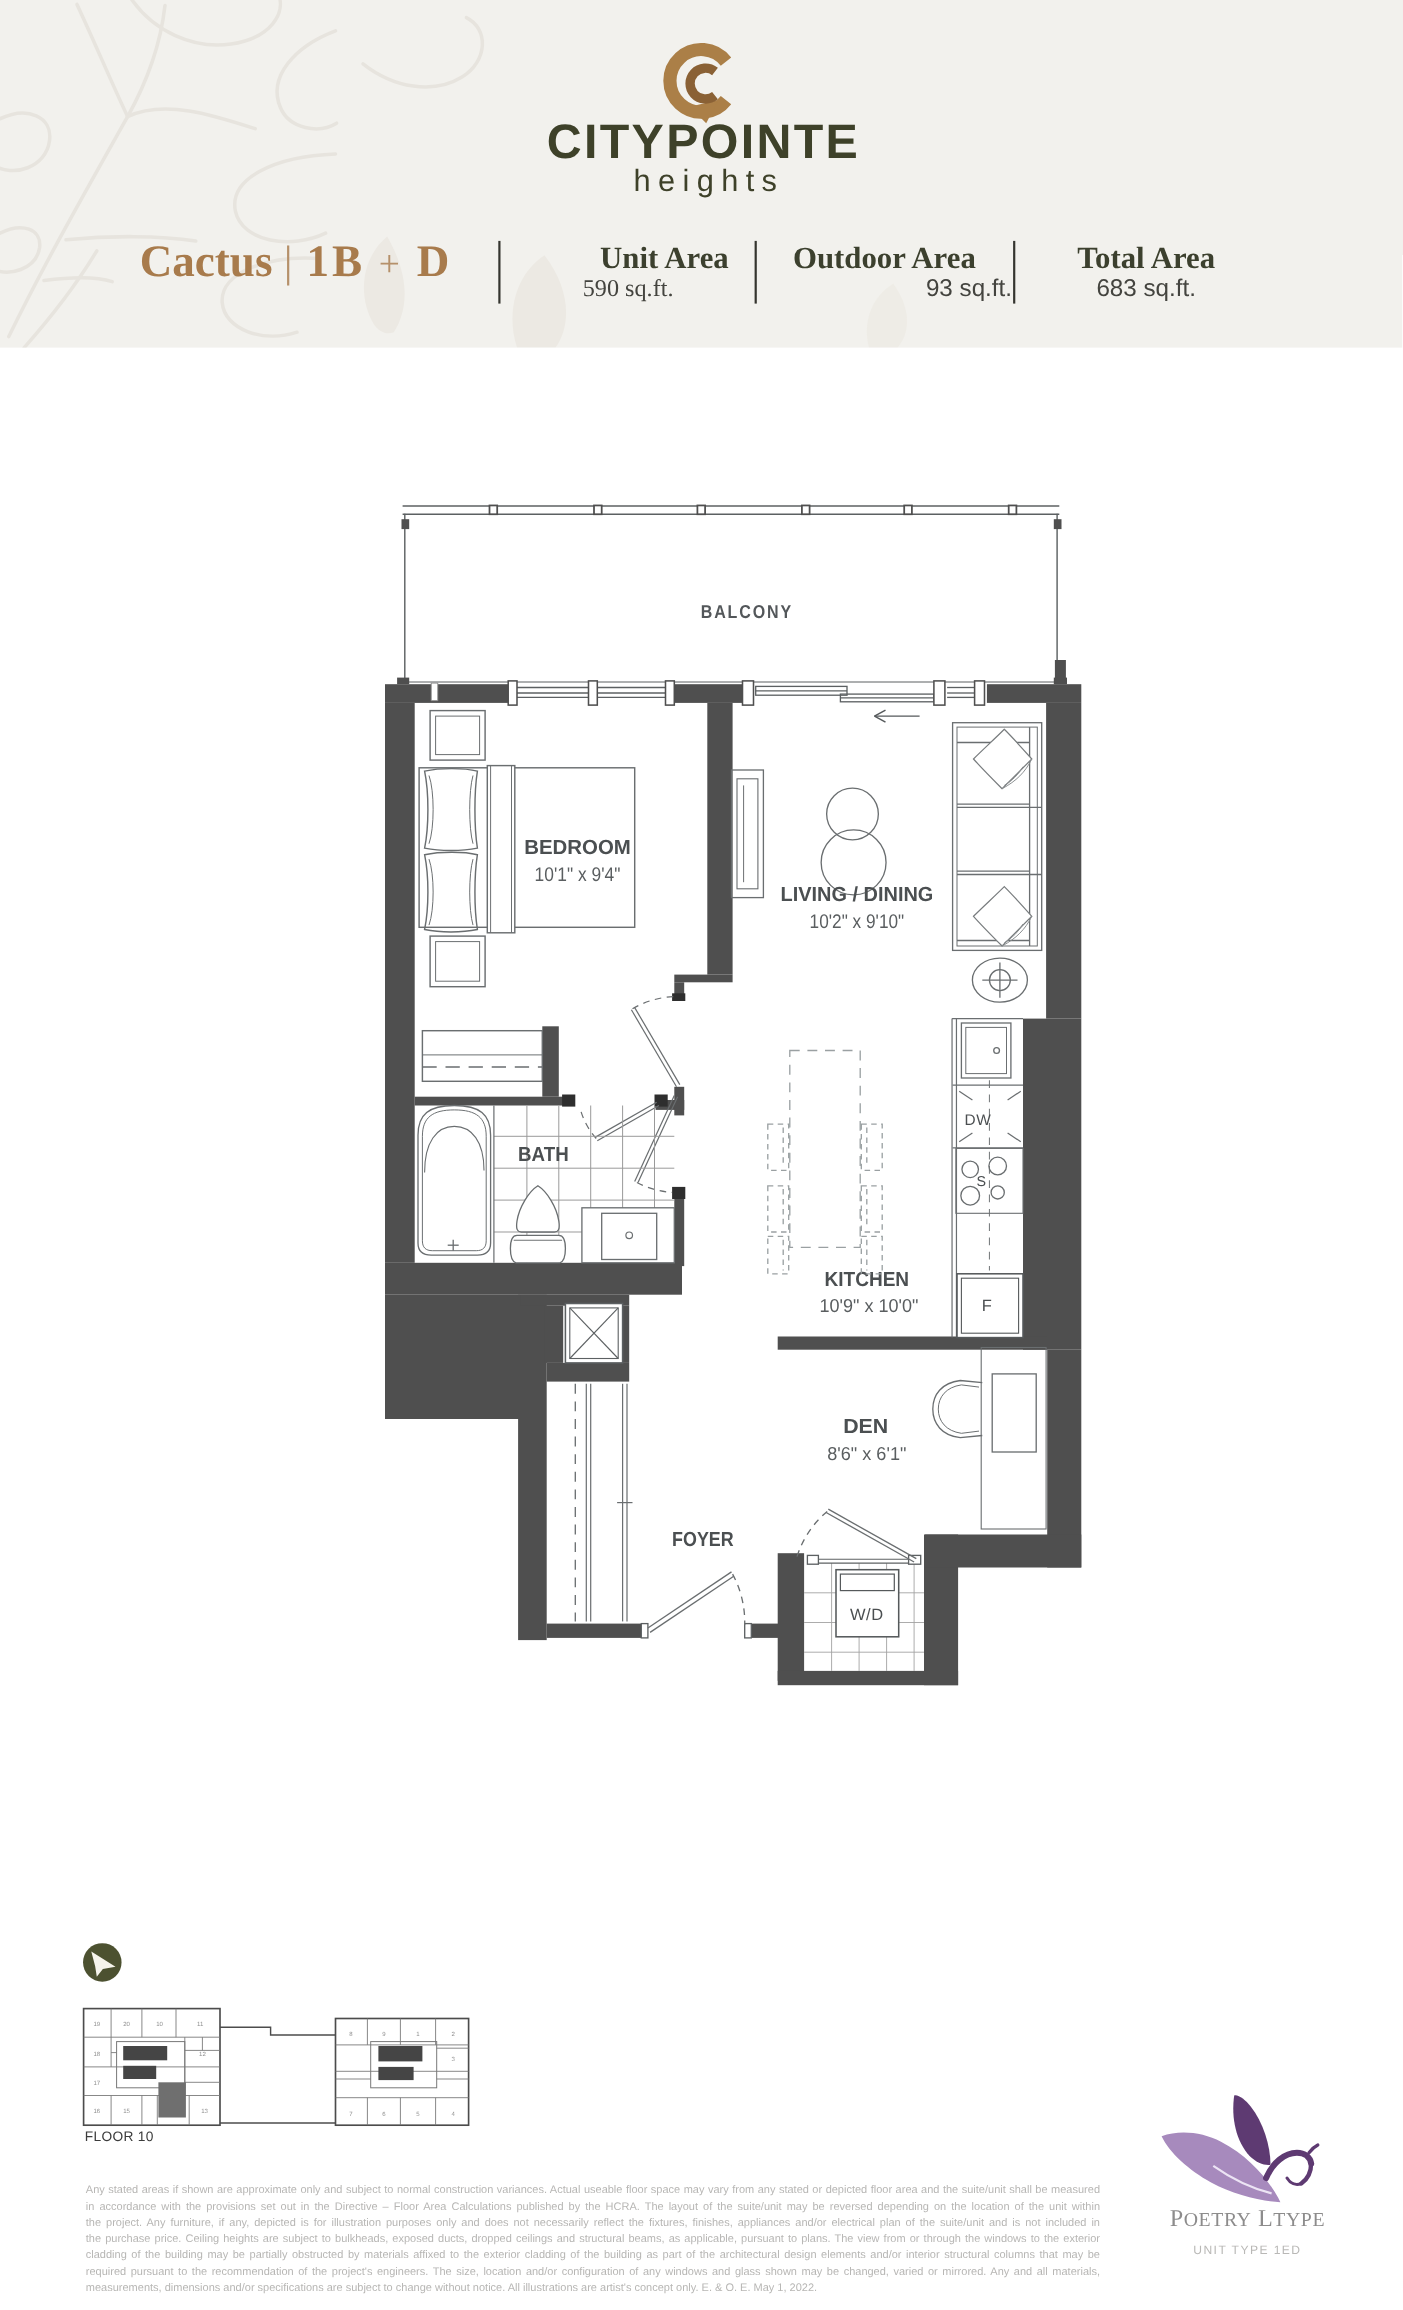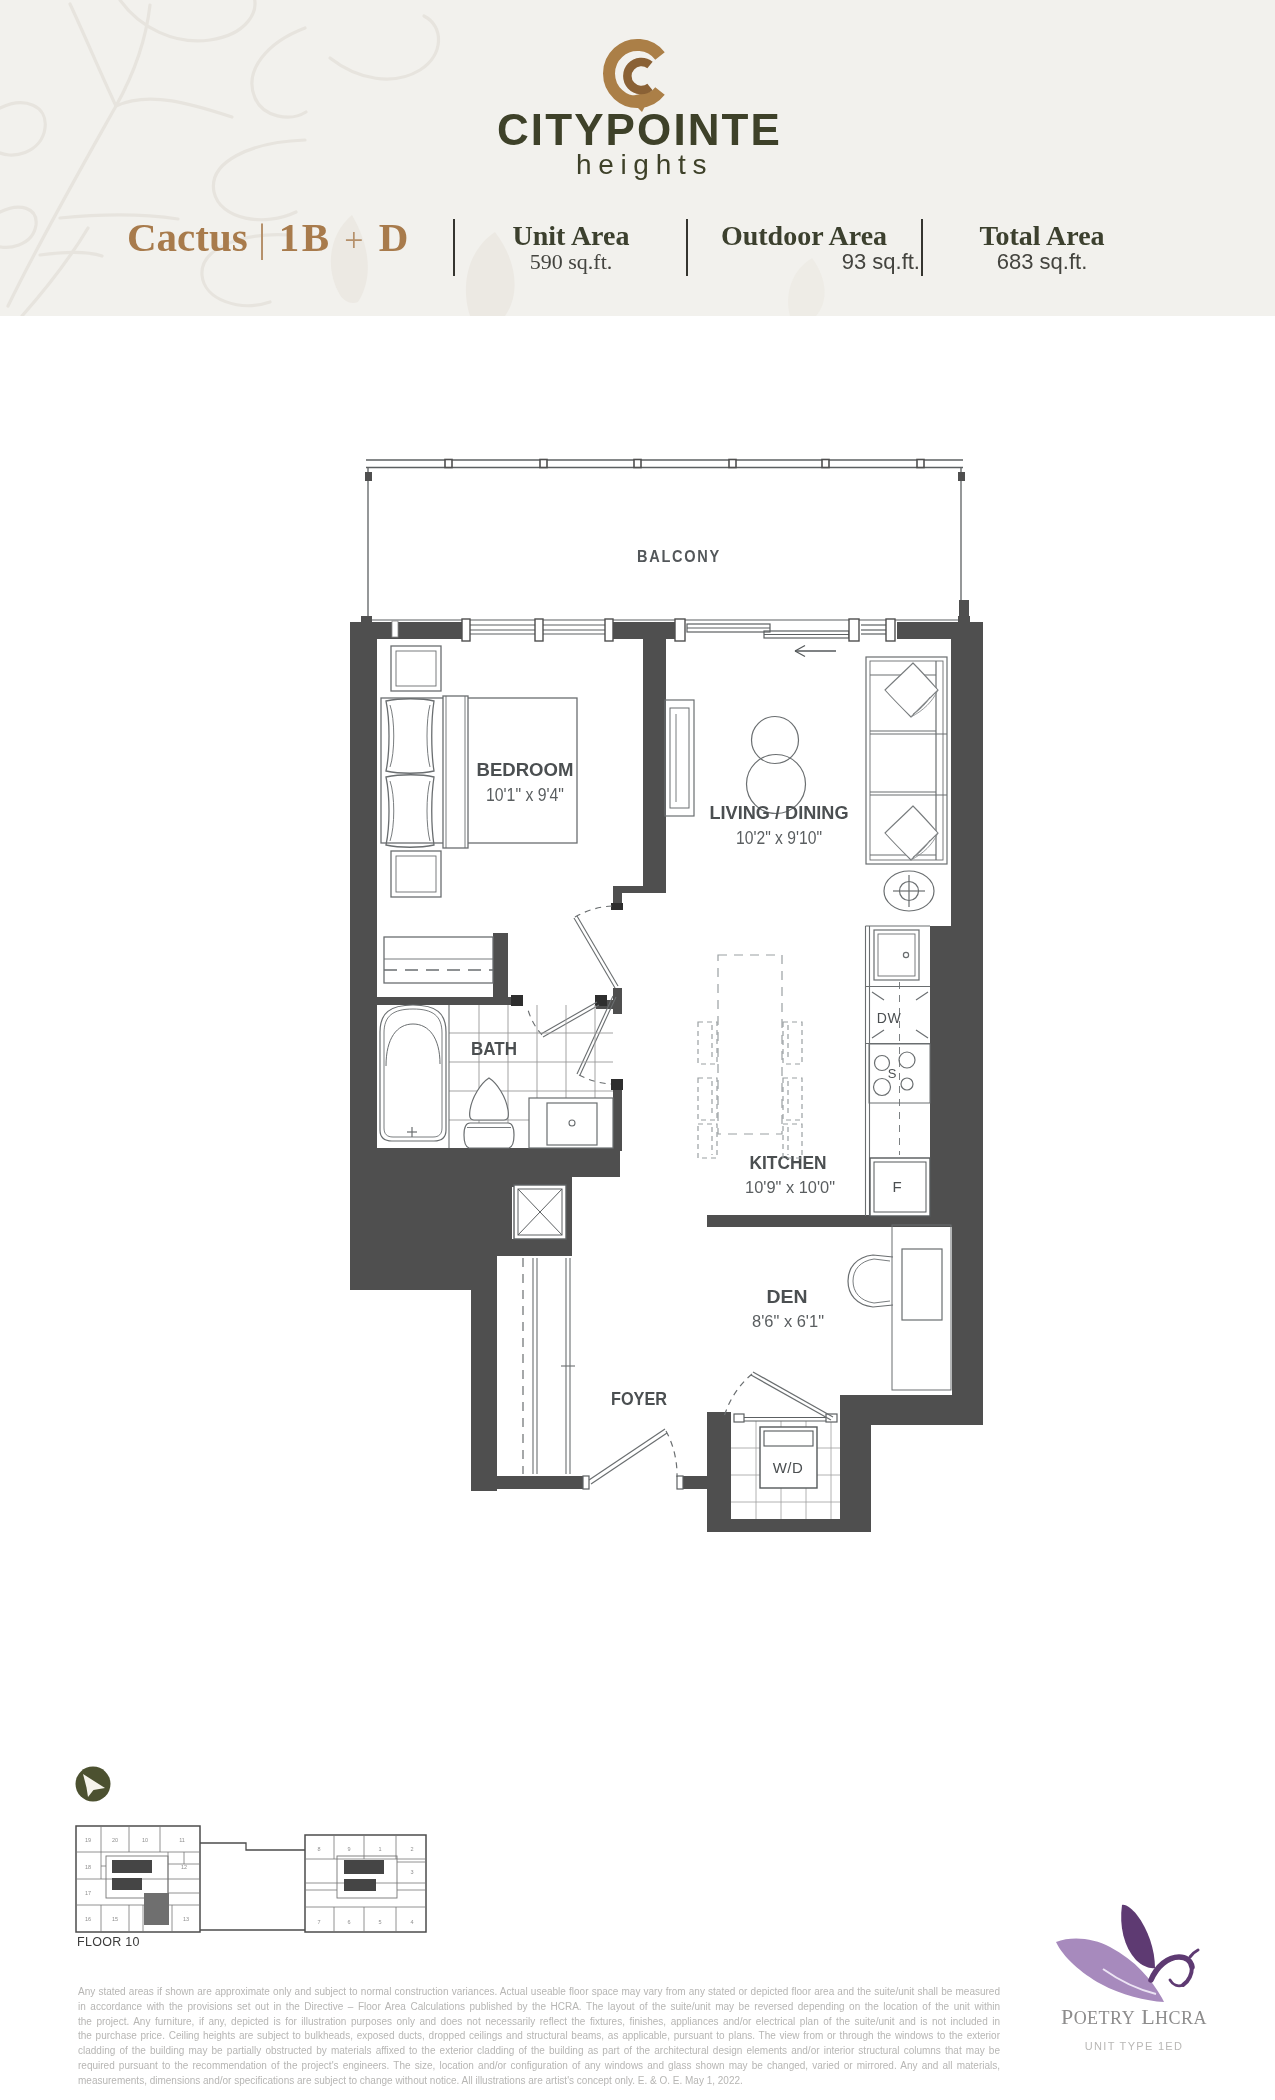--- a/index.html
+++ b/index.html
@@ -565,21 +565,21 @@
 </svg>
 
 <div class="abs" style="left:0;top:105px;width:1275px;text-align:center;color:#3e4129;font-weight:bold;font-size:44px;letter-spacing:2.1px;padding-left:2px;">CITYPOINTE</div>
 
 <div class="abs" style="left:0;top:149px;width:1275px;text-align:center;color:#3e4129;font-size:28px;letter-spacing:6.7px;padding-left:7px;">heights</div>
 
 <div class="ser abs" style="left:127px;top:213px;width:420px;font-size:41px;font-weight:bold;color:#a87b4c;">Cactus <span style="font-weight:400;color:#b5906a;font-size:40px;">|</span><span style="letter-spacing:2.5px;"> 1B <span style="font-weight:400;font-size:34px;color:#b5906a;">+</span> D</span></div>
 
 <div class="abs" style="left:453px;top:219px;width:2px;height:57px;background:#35352f;"></div>
 
-<div class="ser abs" style="left:455px;top:220px;width:232px;text-align:center;font-size:28px;font-weight:bold;color:#3c402e;">Unit Area</div>
+<div class="ser abs" style="left:455px;top:220px;width:232px;text-align:center;font-size:28px;font-weight:bold;color:#3c402e;padding-left:33px;">Unit Area</div>
 <div class="abs" style="left:455px;top:249px;width:232px;text-align:center;font-size:22px;color:#44443f;font-family:Liberation Serif, serif;">590 sq.ft.</div>
 
 <div class="abs" style="left:686px;top:219px;width:2px;height:57px;background:#35352f;"></div>
 
 <div class="ser abs" style="left:688px;top:220px;width:232px;text-align:center;font-size:28px;font-weight:bold;color:#3c402e;">Outdoor Area</div>
 <div class="abs" style="left:688px;top:249px;width:232px;text-align:right;font-size:22px;color:#44443f;">93 sq.ft.</div>
 
 <div class="abs" style="left:921px;top:219px;width:2px;height:57px;background:#35352f;"></div>
 
 <div class="ser abs" style="left:923px;top:220px;width:238px;text-align:center;font-size:28px;font-weight:bold;color:#3c402e;">Total Area</div>
@@ -588,15 +588,15 @@
 <div class="abs" style="left:78px;top:1985px;width:922px;font-size:10px;line-height:14.8px;color:#b7b6b4;">
 <div style="text-align:justify;text-align-last:justify;">Any stated areas if shown are approximate only and subject to normal construction variances. Actual useable floor space may vary from any stated or depicted floor area and the suite/unit shall be measured</div>
 <div style="text-align:justify;text-align-last:justify;">in accordance with the provisions set out in the Directive – Floor Area Calculations published by the HCRA. The layout of the suite/unit may be reversed depending on the location of the unit within</div>
 <div style="text-align:justify;text-align-last:justify;">the project. Any furniture, if any, depicted is for illustration purposes only and does not necessarily reflect the fixtures, finishes, appliances and/or electrical plan of the suite/unit and is not included in</div>
 <div style="text-align:justify;text-align-last:justify;">the purchase price. Ceiling heights are subject to bulkheads, exposed ducts, dropped ceilings and structural beams, as applicable, pursuant to plans. The view from or through the windows to the exterior</div>
 <div style="text-align:justify;text-align-last:justify;">cladding of the building may be partially obstructed by materials affixed to the exterior cladding of the building as part of the architectural design elements and/or interior structural columns that may be</div>
 <div style="text-align:justify;text-align-last:justify;">required pursuant to the recommendation of the project's engineers. The size, location and/or configuration of any windows and glass shown may be changed, varied or mirrored. Any and all materials,</div>
 <div>measurements, dimensions and/or specifications are subject to change without notice. All illustrations are artist's concept only. E. &amp; O. E. May 1, 2022.</div>
 </div>
 
-<div class="ser abs" style="left:1040px;top:2004px;width:188px;text-align:center;font-size:22px;color:#8d8c8c;letter-spacing:0.5px;">P<span style="font-size:18px;">OETRY</span> L<span style="font-size:18px;">HCRA</span></div>
+<div class="ser abs" style="left:1040px;top:2004px;width:188px;text-align:center;font-size:22px;color:#8d8c8c;letter-spacing:0.5px;">P<span style="font-size:18px;">OETRY</span> L<span style="font-size:18px;">TYPE</span></div>
 
 <div class="abs" style="left:1040px;top:2040px;width:188px;text-align:center;font-size:11px;color:#b9b8b6;letter-spacing:1.3px;">UNIT TYPE 1ED</div>
 
 </body></html>

